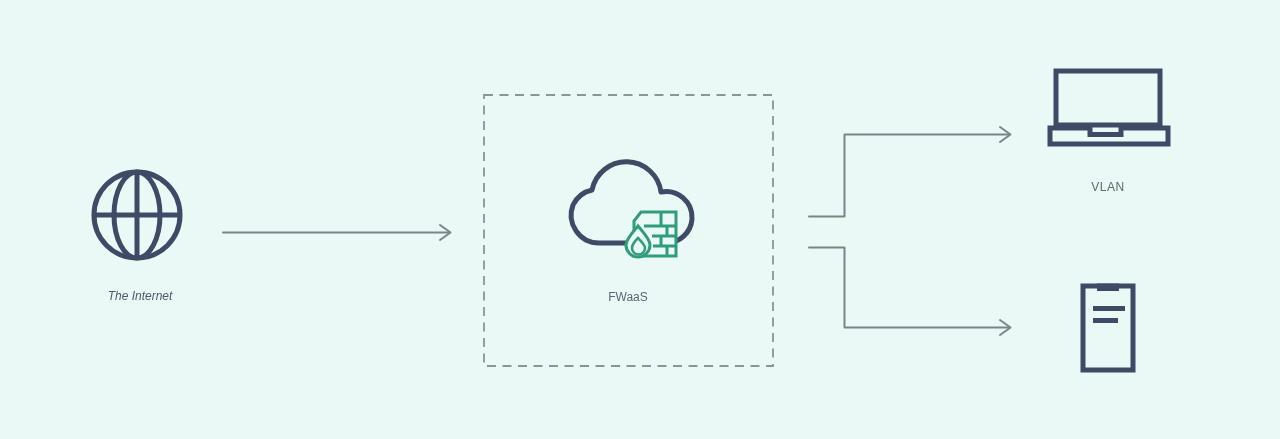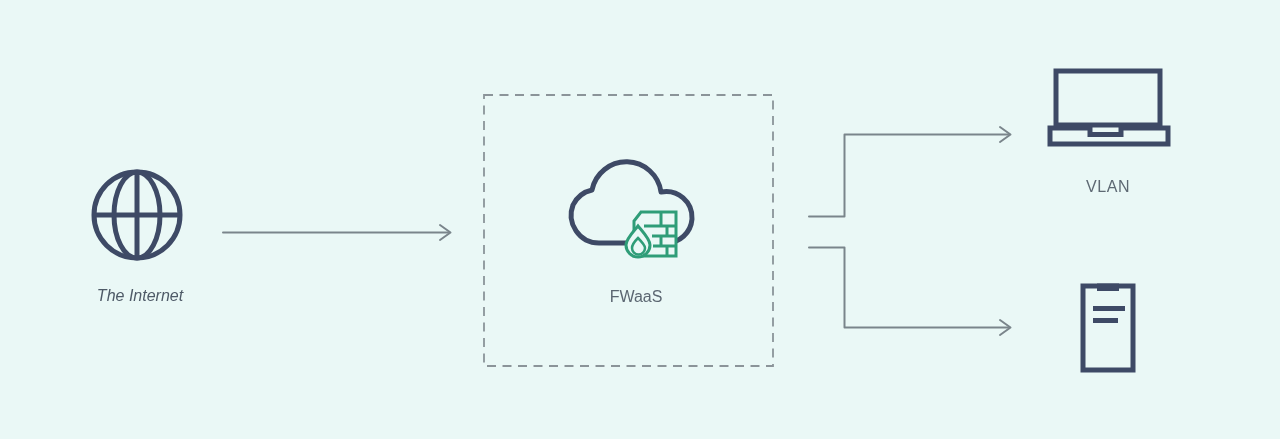--- a/index.html
+++ b/index.html
@@ -14,27 +14,27 @@
   .diagram-svg {
     position: absolute;
     left: 0; top: 0;
     width: 1280px;
     height: 439px;
     display: block;
   }
   .label {
     position: absolute;
     transform: translate(-50%, -50%);
-    font-size: 16px;
+    font-size: 12px;
     line-height: 1.2;
     white-space: nowrap;
     user-select: none;
   }
   .label-internet { left: 140px; top: 296px; color: #4E5A67; font-style: italic; }
-  .label-fwaas    { left: 628px; top: 297px; color: #5B6671; margin-left: 8px; }
+  .label-fwaas    { left: 628px; top: 297px; color: #5B6671; }
   .label-vlan     { left: 1108px; top: 187px; color: #5E6973; letter-spacing: 0.6px; }
 </style>
 </head>
 <body>
 
 <div class="canvas">
 
   <svg class="diagram-svg" viewBox="0 0 1280 439">
 
     <g fill="none" stroke="#3E4A66" stroke-width="5">

